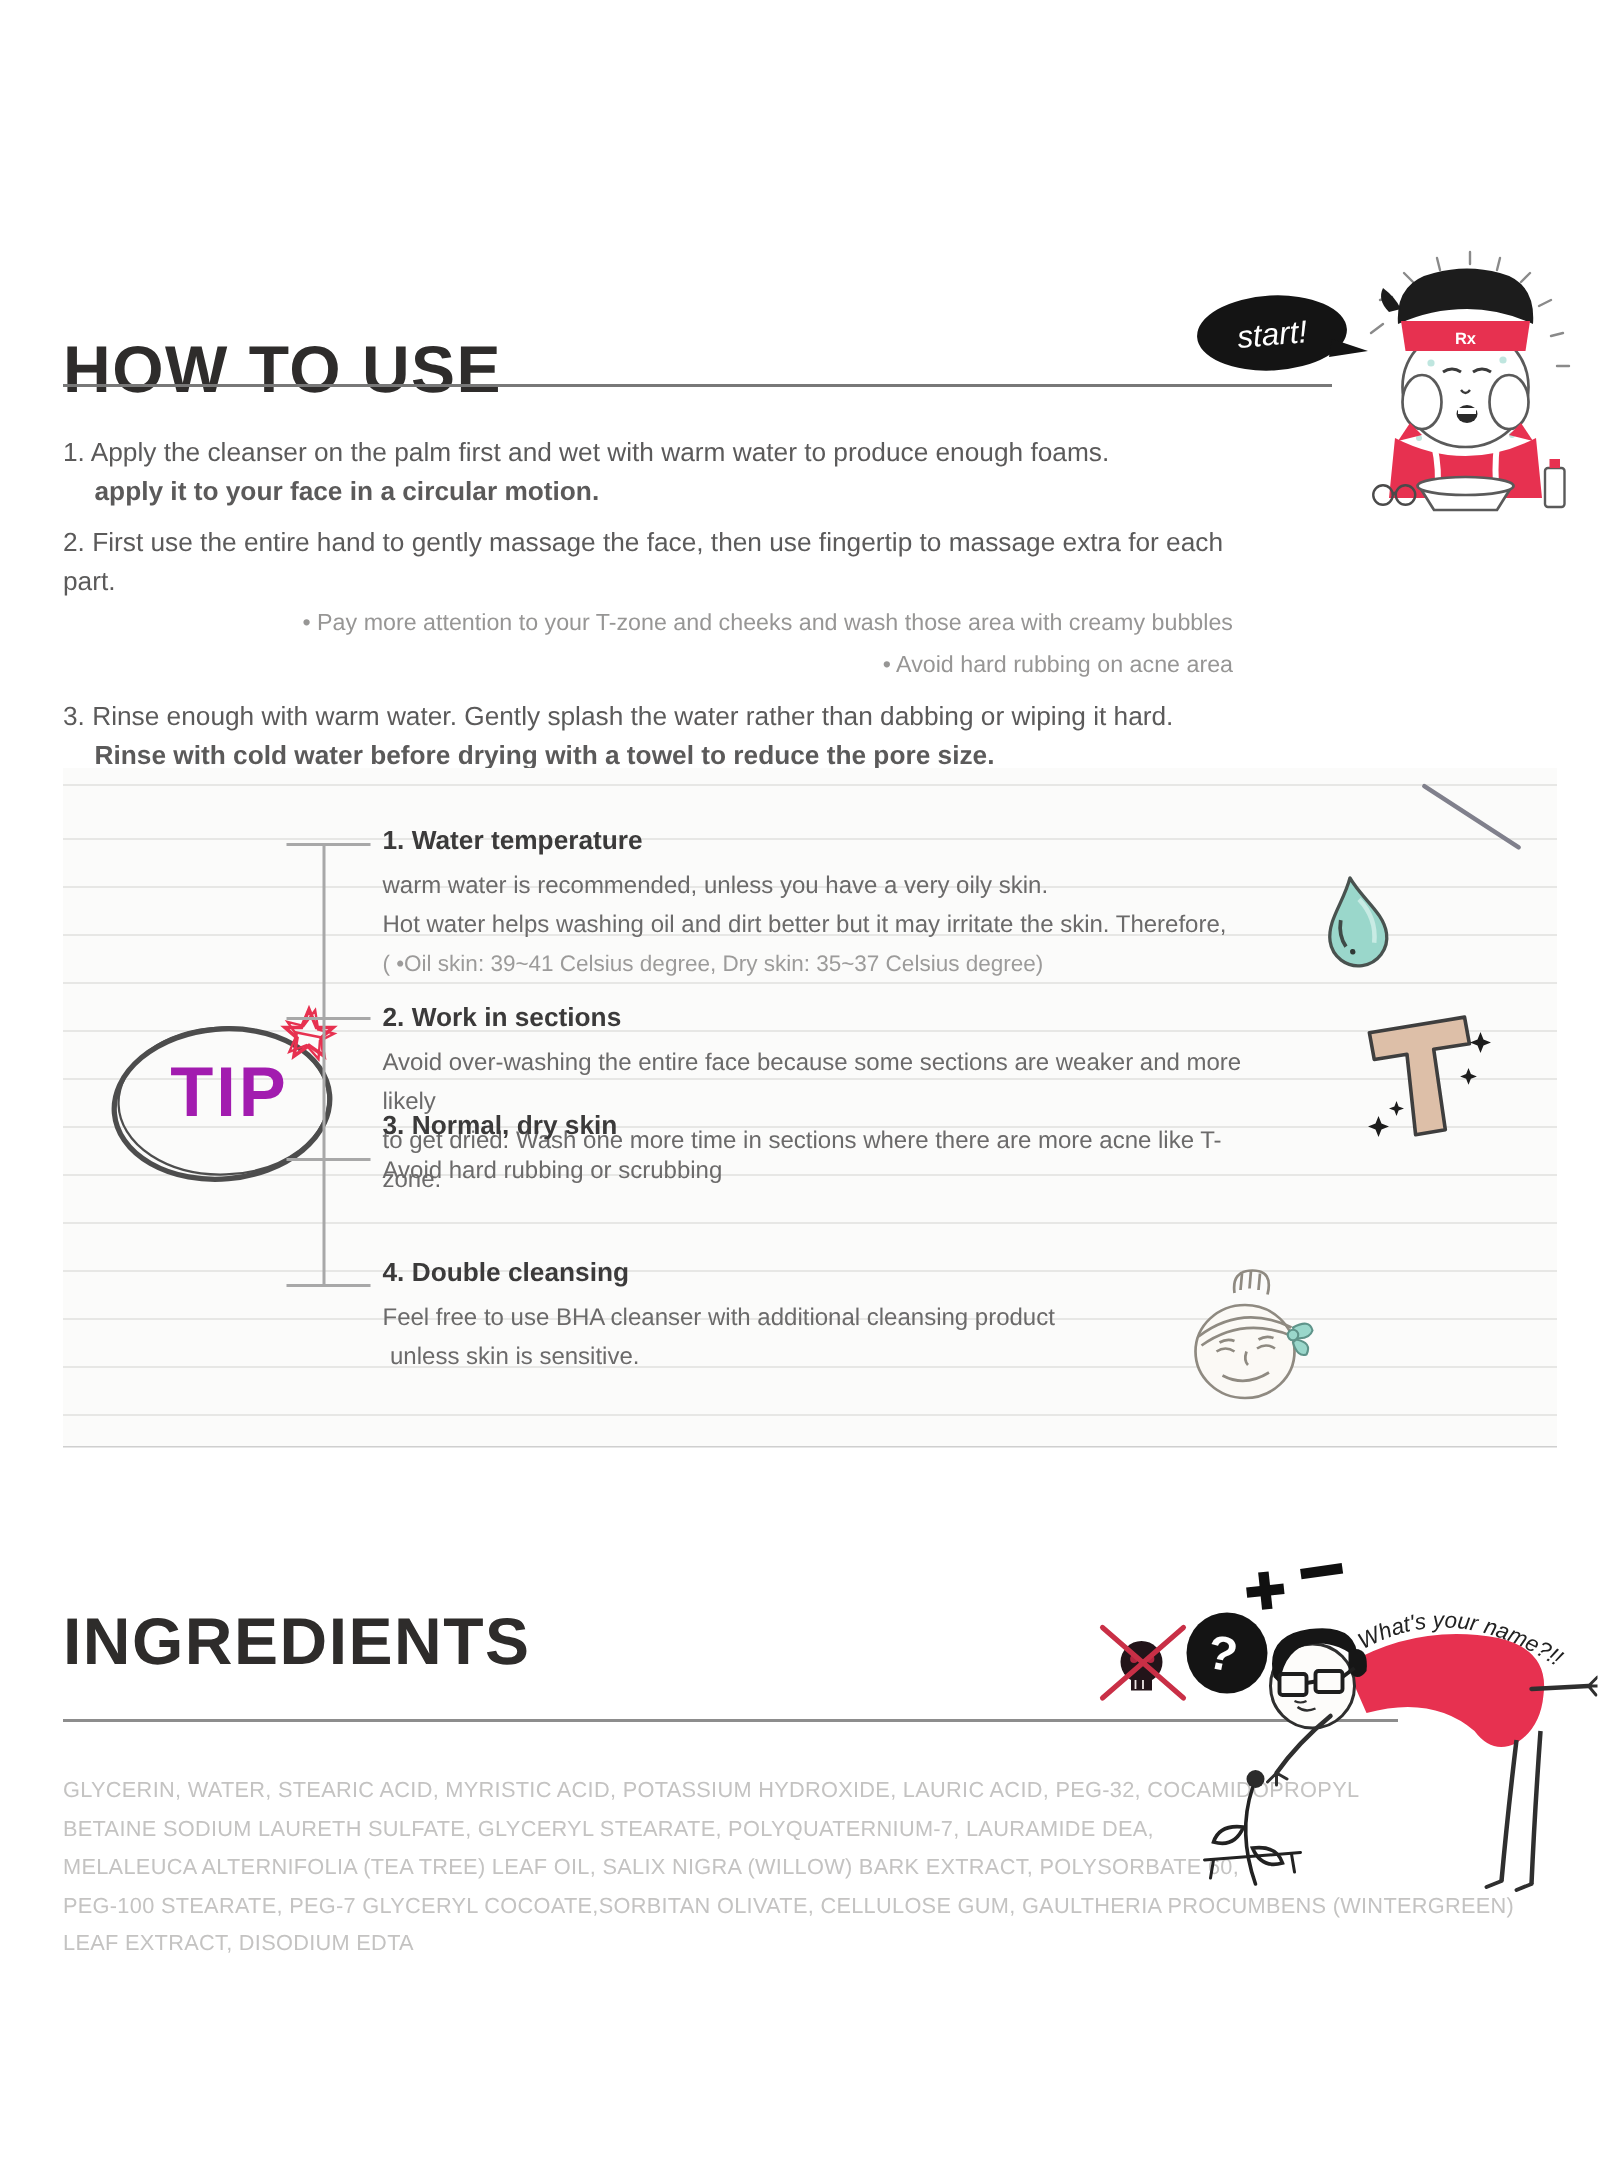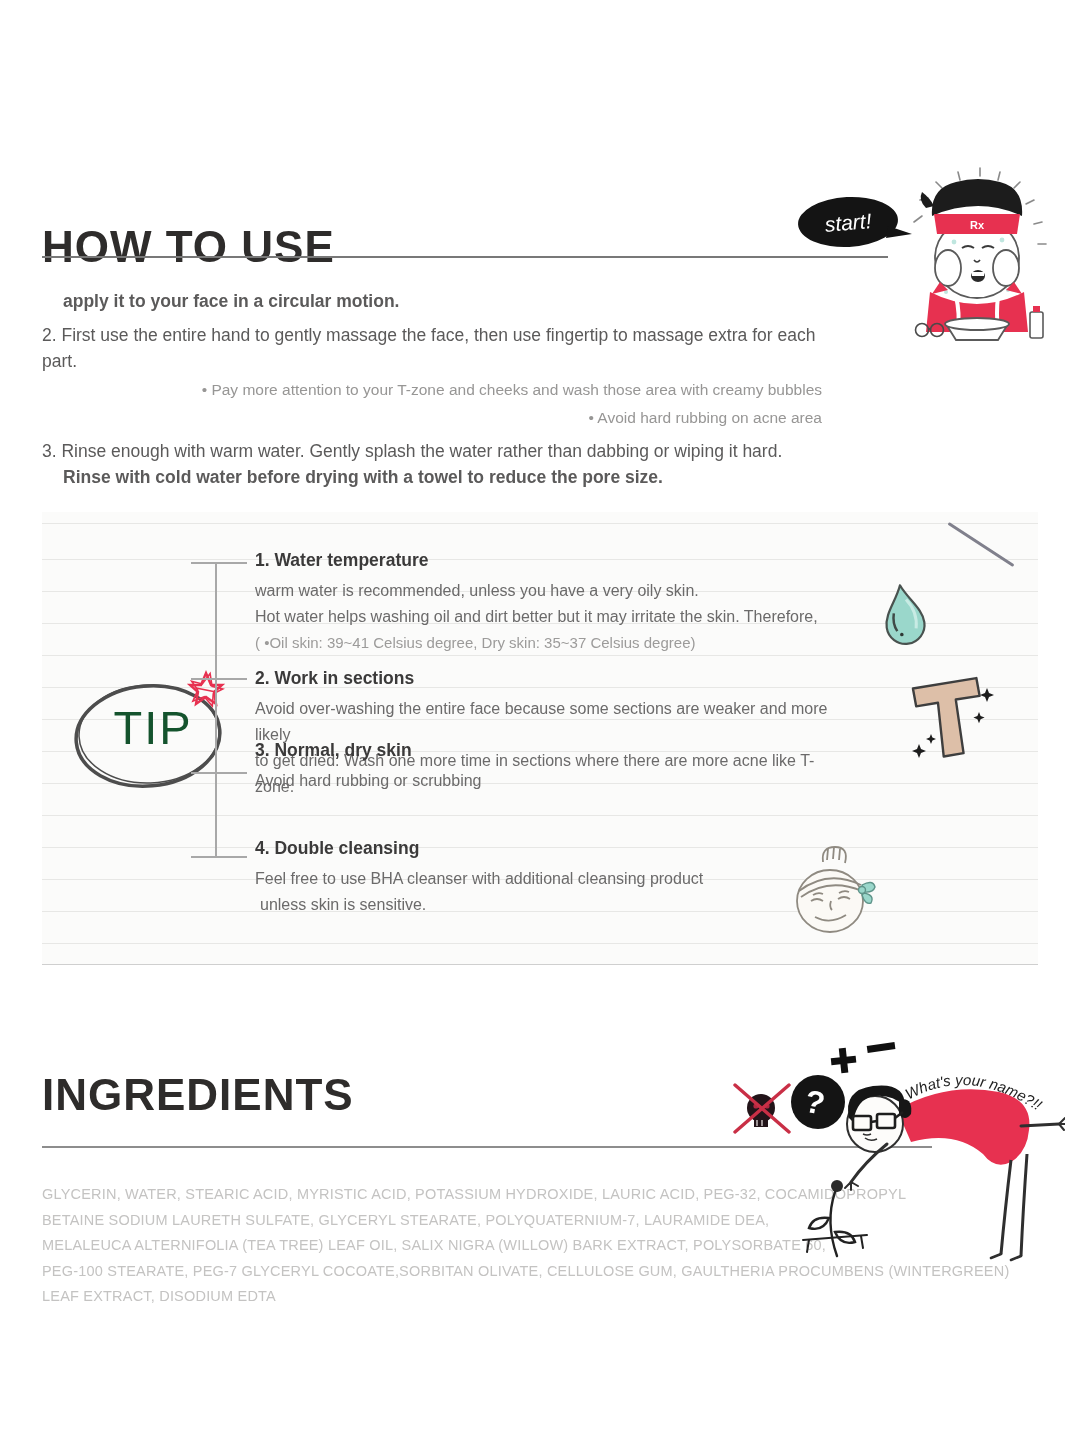--- a/index.html
+++ b/index.html
@@ -104,41 +104,42 @@
     <g stroke="#4a4a4a" stroke-width="1.6" fill="none">
       <circle cx="26" cy="166" r="6.5"></circle>
         <circle cx="41" cy="166" r="6.5"></circle>
         <path d="M32.5,166 Q33.5,163 34.5,166"></path>
     </g>
     <rect x="134" y="148" width="13" height="26" rx="2" fill="#ffffff" stroke="#5a5a5a" stroke-width="1.6"></rect>
     <rect x="137" y="142" width="7" height="6" fill="#e73150"></rect>
   </svg>
 
   <div class="instructions">
+    <div>1. Apply the cleanser on the palm first and wet with warm water to produce enough foams.</div>
     <div class="step-cont">apply it to your face in a circular motion.</div>
     <div class="gap-sm">2. First use the entire hand to gently massage the face, then use fingertip to massage extra for each part.</div>
     <div class="note">• Pay more attention to your T-zone and cheeks and wash those area with creamy bubbles</div>
     <div class="note">• Avoid hard rubbing on acne area</div>
     <div class="gap-sm">3. Rinse enough with warm water. Gently splash the water rather than dabbing or wiping it hard.</div>
     <div class="step-cont">Rinse with cold water before drying with a towel to reduce the pore size.</div>
   </div>
 
   <div class="paper"></div>
   <div class="pen-mark"></div>
 
   <svg class="tip-badge" viewBox="0 0 170 130">
     <ellipse cx="80" cy="68" rx="72" ry="50" fill="none" stroke="#4d4d4d" stroke-width="3.5" transform="rotate(-5 80 68)"></ellipse>
     <ellipse cx="81" cy="66" rx="70" ry="49" fill="none" stroke="#4d4d4d" stroke-width="1.5" transform="rotate(-2 81 66)"></ellipse>
     <g transform="translate(138,22)">
       <path d="M0,-17 L5,-5 L16,-5 L8,2 L10,14 L0,7 L-10,14 L-8,2 L-16,-5 L-5,-5 Z" fill="none" stroke="#e73150" stroke-width="2.4"></path>
       <path d="M0,-17 L5,-5 L16,-5 L8,2 L10,14 L0,7 L-10,14 L-8,2 L-16,-5 L-5,-5 Z" fill="none" stroke="#e73150" stroke-width="1.6" transform="rotate(14)"></path>
       <line x1="-10" y1="-2" x2="10" y2="2" stroke="#e73150" stroke-width="1.6"></line>
     </g>
   </svg>
-  <div class="tip-badge-label" style="left:98px;top:700px;position:absolute;width:110px;text-align:center;font-size:47px;font-weight:400;letter-spacing:2px;color:#14532d;">TIP</div>
+  <div class="tip-badge-label" style="left:98px;top:700px;position:absolute;width:110px;text-align:center;font-size:47px;font-weight:700;letter-spacing:2px;color:#a21caf;">TIP</div>
 
   <div class="bracket-spine"></div>
   <div class="bracket-tick" style="top:562px;"></div>
   <div class="bracket-tick" style="top:678px;"></div>
   <div class="bracket-tick" style="top:772px;"></div>
   <div class="bracket-tick" style="top:856px;"></div>
 
   <div class="tip-item" style="top:550px;">
     <div class="tip-heading">1. Water temperature</div>
     <div class="tip-body">warm water is recommended, unless you have a very oily skin.</div>

